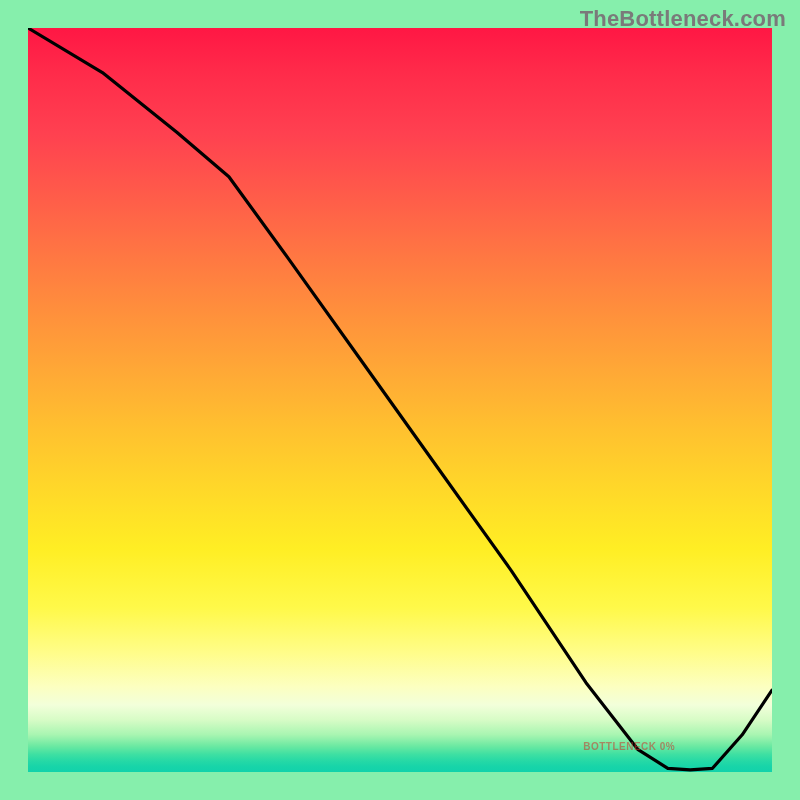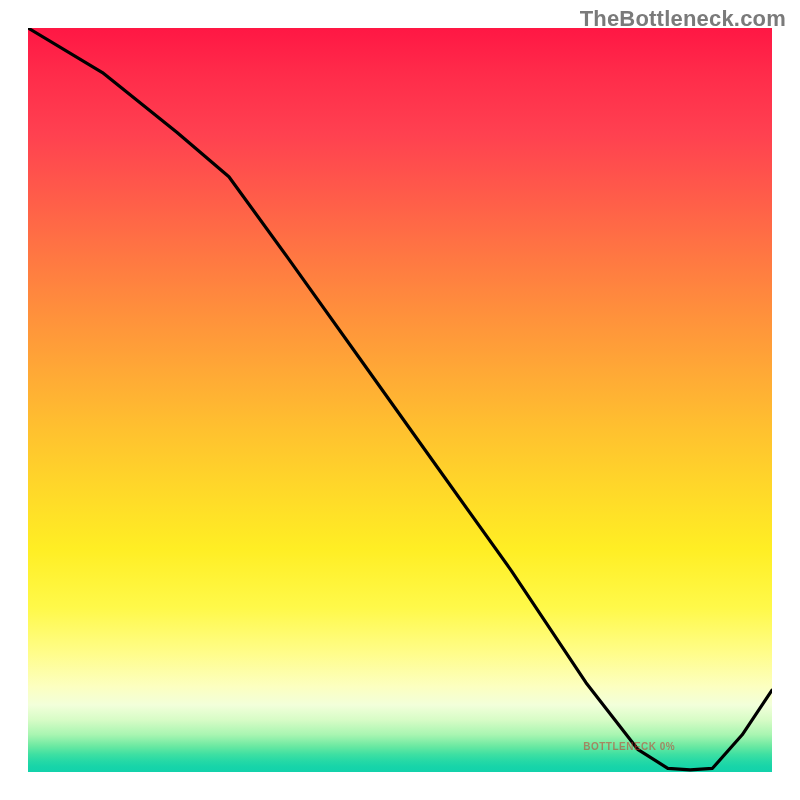--- a/index.html
+++ b/index.html
@@ -8,21 +8,21 @@
     width: 800px;
     height: 800px;
     background: #000;
     font-family: Arial, Helvetica, sans-serif;
     overflow: hidden;
   }
   .stage {
     position: relative;
     width: 800px;
     height: 800px;
-    background: #ffffff;
+    background: #86efac;
   }
   .watermark {
     position: absolute;
     top: 6px;
     right: 14px;
     color: #7a7a7a;
     font-size: 22px;
     font-weight: 600;
     letter-spacing: 0.2px;
     user-select: none;

